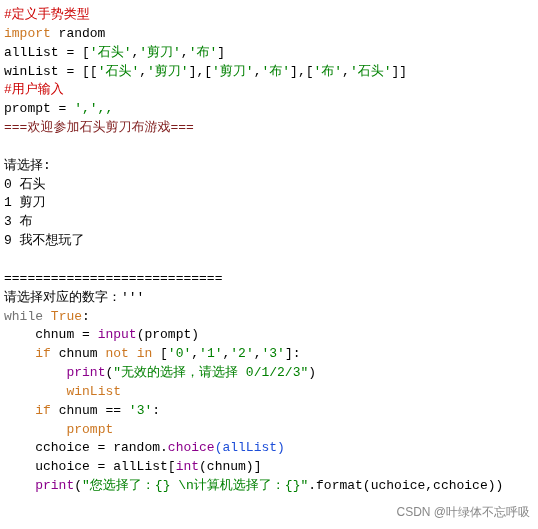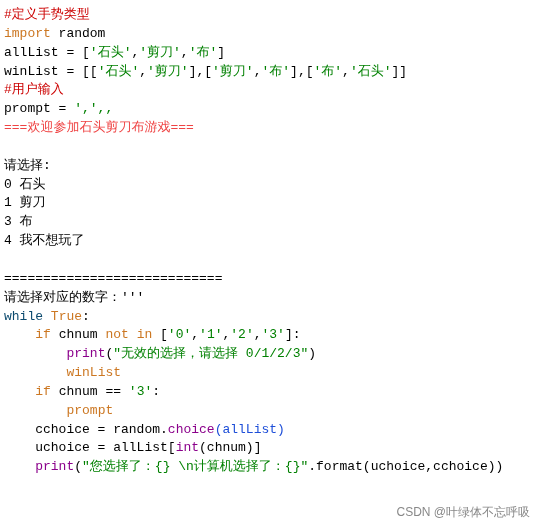--- a/index.html
+++ b/index.html
@@ -45,38 +45,39 @@
   <span class="code-line"><span style="color:#000">allList = [</span><span style="color:#008000">'石头'</span><span style="color:#000">,</span><span style="color:#008000">'剪刀'</span><span style="color:#000">,</span><span style="color:#008000">'布'</span><span style="color:#000">]</span></span>
 
 
   <span class="code-line"><span style="color:#000">winList = [[</span><span style="color:#008000">'石头'</span><span style="color:#000">,</span><span style="color:#008000">'剪刀'</span><span style="color:#000">],[</span><span style="color:#008000">'剪刀'</span><span style="color:#000">,</span><span style="color:#008000">'布'</span><span style="color:#000">],[</span><span style="color:#008000">'布'</span><span style="color:#000">,</span><span style="color:#008000">'石头'</span><span style="color:#000">]]</span></span>
 
   <span class="code-line"><span style="color:#cc0000">#用户输入</span></span>
 
 
   <span class="code-line"><span style="color:#000">prompt = </span><span style="color:#008000">',',,</span></span>
 
-  <span class="code-line"><span style="color:#ef4444">===欢迎参加石头剪刀布游戏===</span></span>
+  <span class="code-line"><span style="color:#7f1d1d">===欢迎参加石头剪刀布游戏===</span></span>
 
   <span class="code-line">&nbsp;</span>
 
   <span class="code-line"><span style="color:#000">请选择:</span></span>
   <span class="code-line"><span style="color:#000">0 石头</span></span>
   <span class="code-line"><span style="color:#000">1 剪刀</span></span>
   <span class="code-line"><span style="color:#000">3 布</span></span>
-  <span class="code-line"><span style="color:#000">4 我不想玩了</span></span>
+  <span class="code-line"><span style="color:#000">9 我不想玩了</span></span>
 
   <span class="code-line">&nbsp;</span>
 
   <span class="code-line"><span style="color:#000">============================</span></span>
 
   <span class="code-line"><span style="color:#000">请选择对应的数字：'''</span></span>
 
-  <span class="code-line"><span style="color:#0c4a6e">while</span><span style="color:#000"> </span><span style="color:#cc7722">True</span><span style="color:#000">:</span></span>
+  <span class="code-line"><span style="color:#737373">while</span><span style="color:#000"> </span><span style="color:#cc7722">True</span><span style="color:#000">:</span></span>
 
+  <span class="code-line"><span style="color:#000">    chnum = </span><span style="color:#8b008b">input</span><span style="color:#000">(prompt)</span></span>
 
   <span class="code-line"><span style="color:#000">    </span><span style="color:#cc7722">if</span><span style="color:#000"> chnum </span><span style="color:#cc7722">not in</span><span style="color:#000"> [</span><span style="color:#008000">'0'</span><span style="color:#000">,</span><span style="color:#008000">'1'</span><span style="color:#000">,</span><span style="color:#008000">'2'</span><span style="color:#000">,</span><span style="color:#008000">'3'</span><span style="color:#000">]:</span></span>
 
   <span class="code-line"><span style="color:#000">        </span><span style="color:#8b008b">print</span><span style="color:#000">(</span><span style="color:#008000">"无效的选择，请选择 0/1/2/3"</span><span style="color:#000">)</span></span>
 
   <span class="code-line"><span style="color:#000">        </span><span style="color:#cc7722">winList</span></span>
 
   <span class="code-line"><span style="color:#000">    </span><span style="color:#cc7722">if</span><span style="color:#000"> chnum == </span><span style="color:#008000">'3'</span><span style="color:#000">:</span></span>
 
   <span class="code-line"><span style="color:#000">        </span><span style="color:#cc7722">prompt</span></span>

